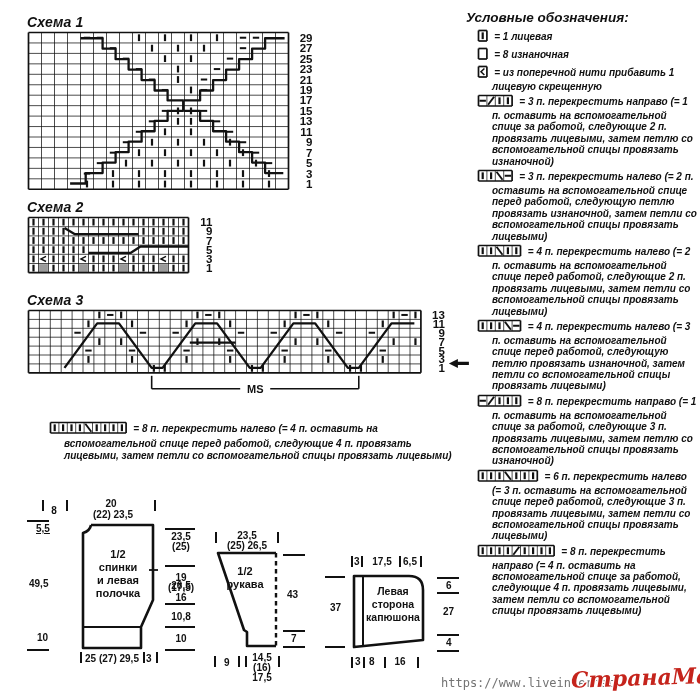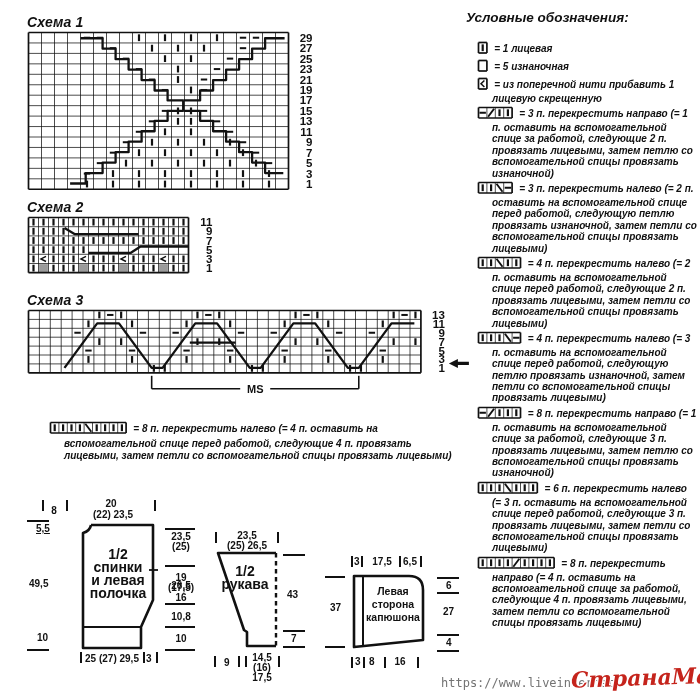--- a/index.html
+++ b/index.html
@@ -2,31 +2,31 @@
 <html><head>
 <meta charset="utf-8">
 <style>
   html,body{margin:0;padding:0}
   body{width:700px;height:700px;position:relative;background:#fff;color:#111;
        font-family:"Liberation Sans",sans-serif;overflow:hidden}
   .abs{position:absolute}
   .ctitle{position:absolute;font:italic 700 14px "Liberation Sans",sans-serif;letter-spacing:.2px}
   
   #legend{position:absolute;left:466px;top:10px;width:231px}
-  #legend .ltitle{font:italic 700 13.5px "Liberation Sans",sans-serif;margin-bottom:16px}
+  #legend .ltitle{font:italic 700 13.5px "Liberation Sans",sans-serif;margin-bottom:4px}
   .li{font:italic 700 10px/11.4px "Liberation Sans",sans-serif;padding-left:26px;text-indent:-15px;margin-bottom:2px}
   .li .sym{display:inline-block;vertical-align:-3px;margin-right:3px;text-indent:0}
   
   #legendA{position:absolute;left:38px;top:421px;width:430px}
   #legendA .li{font:italic 700 10px/12px "Liberation Sans",sans-serif;margin-bottom:4px}
   
   .m{position:absolute;font-weight:700;font-size:10px;white-space:nowrap}
   .mc{transform:translateX(-50%)}
   .u{text-decoration:underline}
-  .plabel{position:absolute;font-weight:700;font-size:14px;line-height:13px;text-align:center;transform:translateX(-50%)}
+  .plabel{position:absolute;font-weight:700;font-size:11px;line-height:13px;text-align:center;transform:translateX(-50%)}
   .vtick{position:absolute;width:1.6px;height:11px;background:#111}
   .hl{position:absolute;height:1.6px;background:#111}
   #footer-url{position:absolute;left:441px;top:676px;font:12px "DejaVu Sans Mono",monospace;color:#737373}
   #watermark{position:absolute;left:571px;top:664px;font:italic 800 22px "DejaVu Serif",serif;
     color:#c5241c;transform:rotate(-2deg);
     text-shadow:-1px -1px 0 #fff,1px -1px 0 #fff,-1px 1px 0 #fff,1px 1px 0 #fff,0 0 2px #fff}
 </style>
 </head>
 <body>
 
@@ -432,21 +432,21 @@
             <line x1="9.9" y1="1.5" x2="9.9" y2="12" stroke="#111" stroke-width="1.7"></line>
             <line x1="1.5" y1="1.5" x2="9.9" y2="1.5" stroke="#111" stroke-width="1.7"></line>
             <line x1="1.5" y1="12" x2="9.9" y2="12" stroke="#111" stroke-width="1.7"></line>
             <rect x="4.6" y="3.35" width="2.2" height="6.8" fill="#111"></rect>
           </svg></span><span class="lt"> = 1 лицевая</span></div>
       <div class="li"><span class="sym"><svg width="11.4" height="13.5">
             <line x1="1.5" y1="1.5" x2="1.5" y2="12" stroke="#111" stroke-width="1.7"></line>
             <line x1="9.9" y1="1.5" x2="9.9" y2="12" stroke="#111" stroke-width="1.7"></line>
             <line x1="1.5" y1="1.5" x2="9.9" y2="1.5" stroke="#111" stroke-width="1.7"></line>
             <line x1="1.5" y1="12" x2="9.9" y2="12" stroke="#111" stroke-width="1.7"></line>
-          </svg></span><span class="lt"> = 5 изнаночная</span></div>
+          </svg></span><span class="lt"> = 8 изнаночная</span></div>
       <div class="li"><span class="sym"><svg width="11.4" height="13.5">
             <line x1="1.5" y1="1.5" x2="1.5" y2="12" stroke="#111" stroke-width="1.7"></line>
             <line x1="9.9" y1="1.5" x2="9.9" y2="12" stroke="#111" stroke-width="1.7"></line>
             <line x1="1.5" y1="1.5" x2="9.9" y2="1.5" stroke="#111" stroke-width="1.7"></line>
             <line x1="1.5" y1="12" x2="9.9" y2="12" stroke="#111" stroke-width="1.7"></line>
             <polyline points="7.4,3.5 4,6.75 7.4,10" fill="none" stroke="#111" stroke-width="1.5"></polyline>
           </svg></span><span class="lt"> = из поперечной нити прибавить 1 лицевую скрещенную</span></div>
       <div class="li"><span class="sym"><svg width="36.6" height="13.5">
             <line x1="1.5" y1="1.5" x2="1.5" y2="12" stroke="#111" stroke-width="1.7"></line>
             <line x1="9.9" y1="1.5" x2="9.9" y2="12" stroke="#111" stroke-width="0.75"></line>

